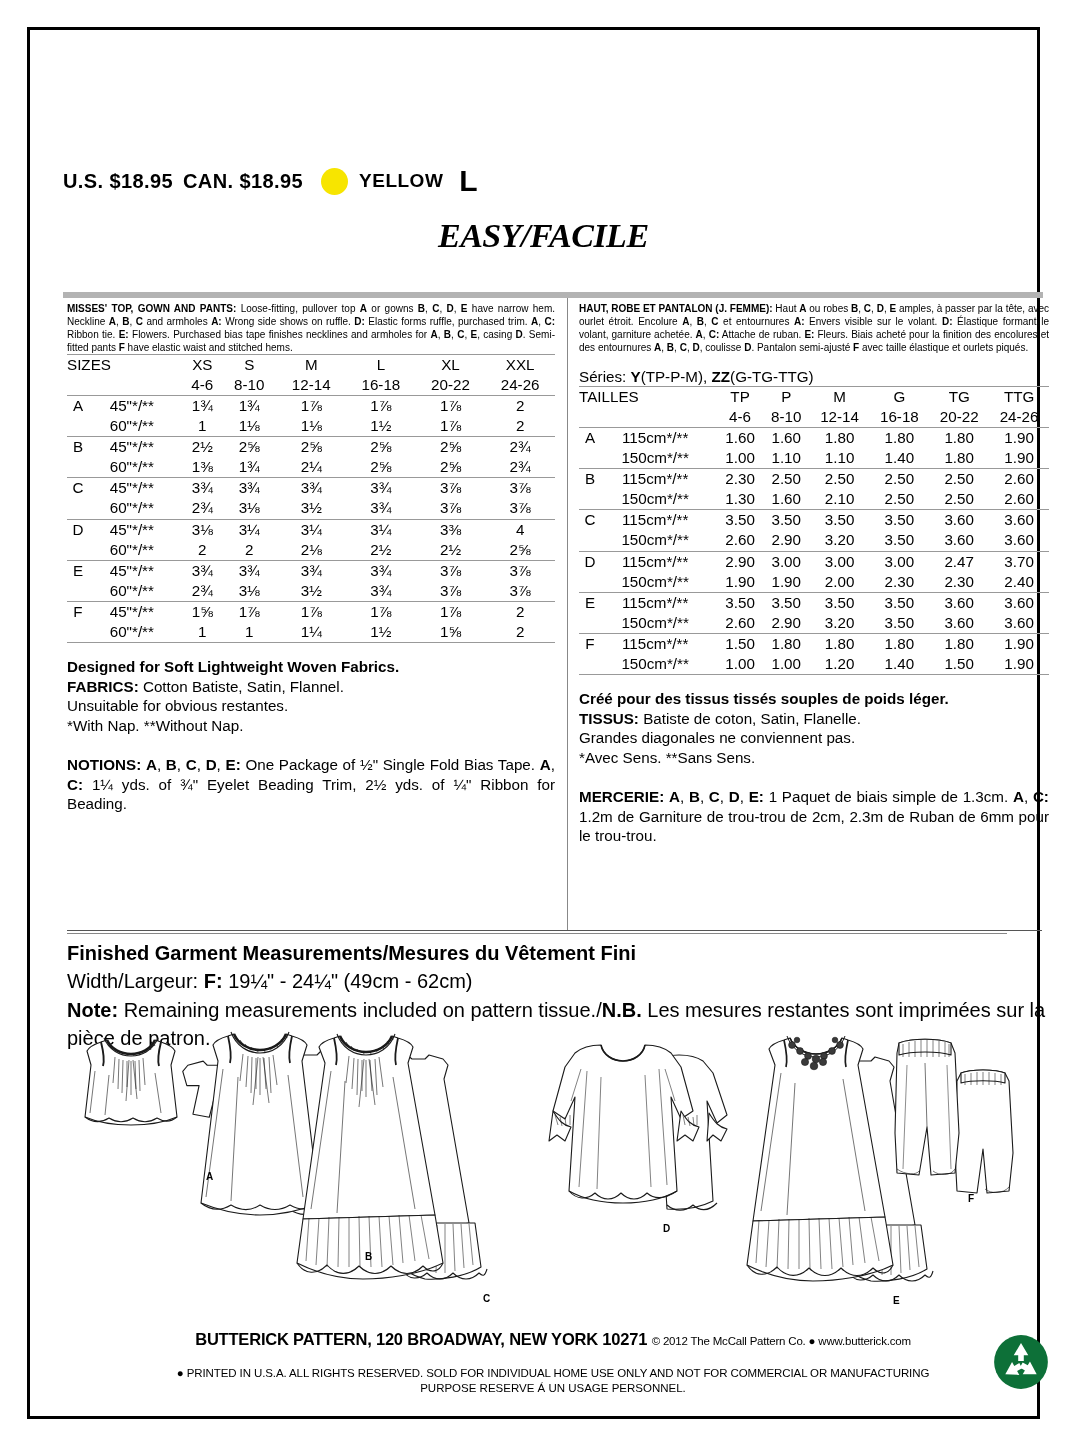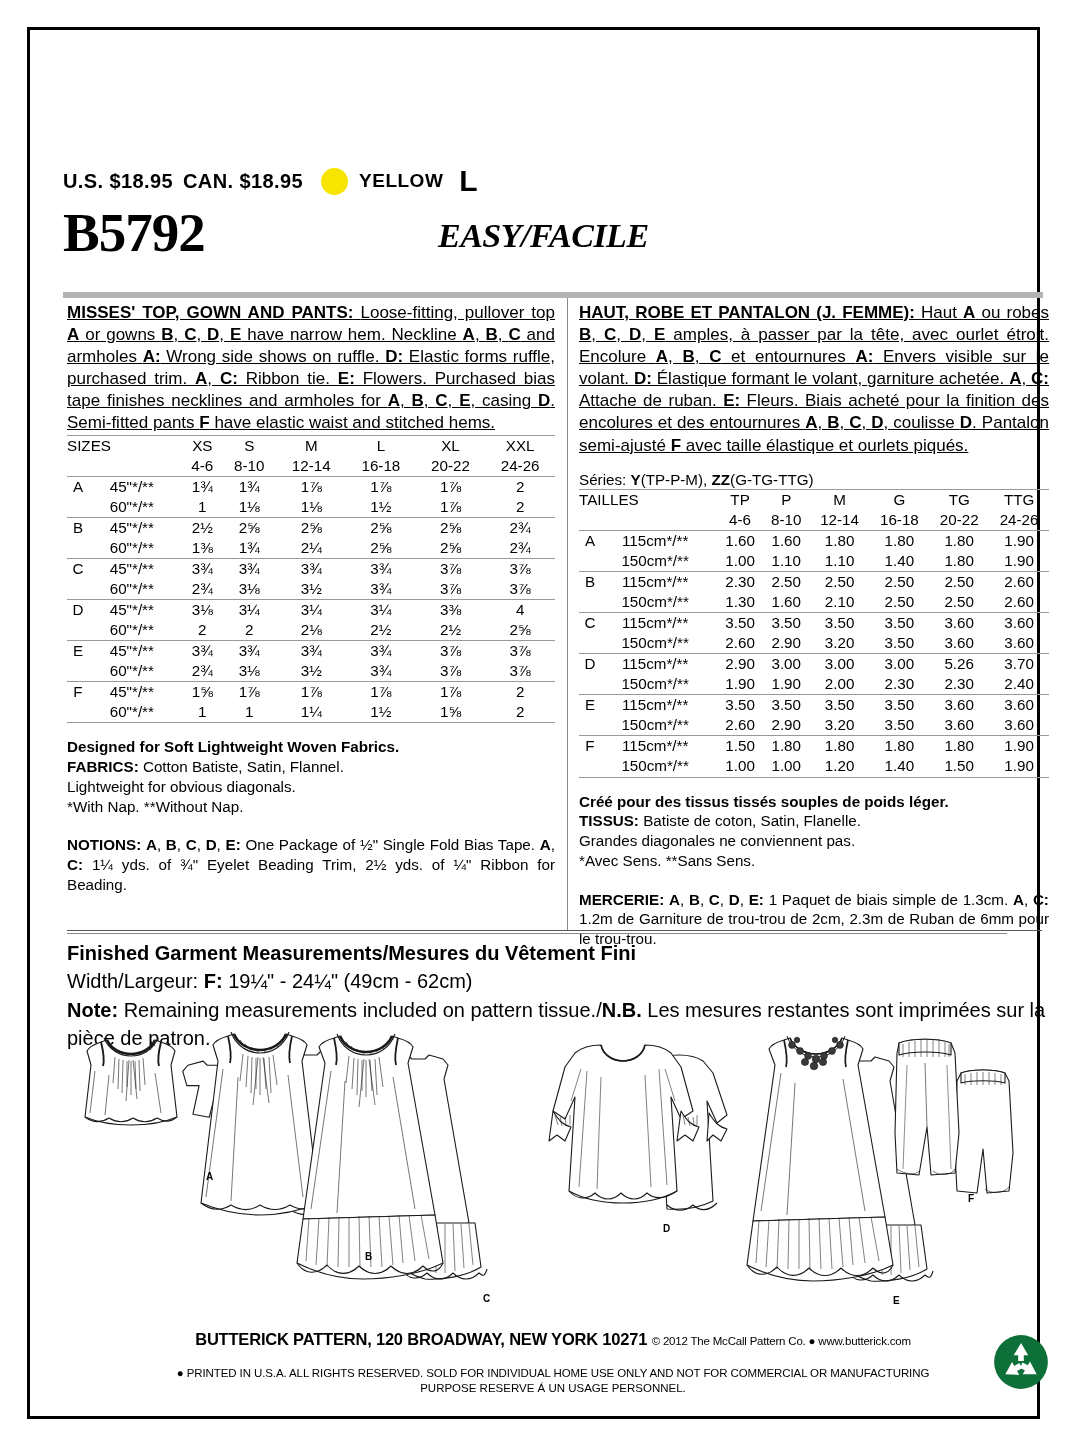--- a/index.html
+++ b/index.html
@@ -71,22 +71,22 @@
 
   
   .col-divider {
     position: absolute; left: 504px; top: 268px;
     width: 1px; height: 632px; background: #888;
   }
   .colL { position: absolute; left: 4px;  top: 272px; width: 488px; }
   .colR { position: absolute; left: 516px; top: 272px; width: 470px; }
 
   .desc {
-    font-size: 17px; line-height: 1.30;
-    text-align: justify; text-justify: inter-word; text-decoration: underline;
+    font-size: 10px; line-height: 1.30;
+    text-align: justify; text-justify: inter-word;
   }
   .desc b { font-weight: bold; }
 
   
   .combos {
     font-size: 15.2px; margin-top: 14px; margin-bottom: 1px;
   }
   table.yards {
     border-collapse: collapse; width: 100%;
     font-size: 15.2px;
@@ -159,21 +159,20 @@
   <div class="price-row">
     <span class="price-txt">U.S. $18.95</span>
     <span style="width:10px"></span>
     <span class="price-txt">CAN.  $18.95</span>
     <span class="dot-yellow" style="background: rgb(247, 229, 0);"></span>
     <span class="yellow-label price-txt">YELLOW</span>
     <span class="size-letter">L</span>
   </div>
 
   <div class="patt-row">
-    <span class="patt-num">B5792</span>
     <span class="easy-facile">EASY/FACILE</span>
   </div>
 
   <div class="gray-bar"></div>
   <div class="col-divider"></div>
 
   <div class="colL">
     <div class="desc">
       <b>MISSES' TOP, GOWN AND PANTS:</b>
       <span>
@@ -328,21 +327,21 @@
             </tr>
           </tbody>
     </table>
 
     <div class="fabblock">
       <div class="hd">Designed for Soft Lightweight Woven Fabrics.</div>
       <div>
         <b>FABRICS:</b>
         <span>Cotton Batiste, Satin, Flannel.</span>
       </div>
-      <div>Lightweight for obvious diagonals.</div>
+      <div>Unsuitable for obvious restantes.</div>
       <div>*With Nap. **Without Nap.</div>
     </div>
 
     <div class="notions">
       <b>NOTIONS:</b>
       <span>
         <b>A</b>, <b>B</b>, <b>C</b>, <b>D</b>, <b>E:</b> One Package of ½" Single Fold Bias Tape.
         <b>A</b>, <b>C:</b> 1¼ yds. of ¾" Eyelet Beading Trim, 2½ yds. of ¼" Ribbon for Beading.
       </span>
     </div>
@@ -446,21 +445,21 @@
               <td>3.60</td>
               <td>3.60</td>
             </tr>
             <tr class="grp">
               <td class="vw-letter">D</td>
               <td class="vw-width" style="padding-right:8px">115cm*/**</td>
               <td>2.90</td>
               <td>3.00</td>
               <td>3.00</td>
               <td>3.00</td>
-              <td>5.26</td>
+              <td>2.47</td>
               <td>3.70</td>
             </tr>
             <tr class="">
               <td class="vw-letter"></td>
               <td class="vw-width" style="padding-right:8px">150cm*/**</td>
               <td>1.90</td>
               <td>1.90</td>
               <td>2.00</td>
               <td>2.30</td>
               <td>2.30</td>

